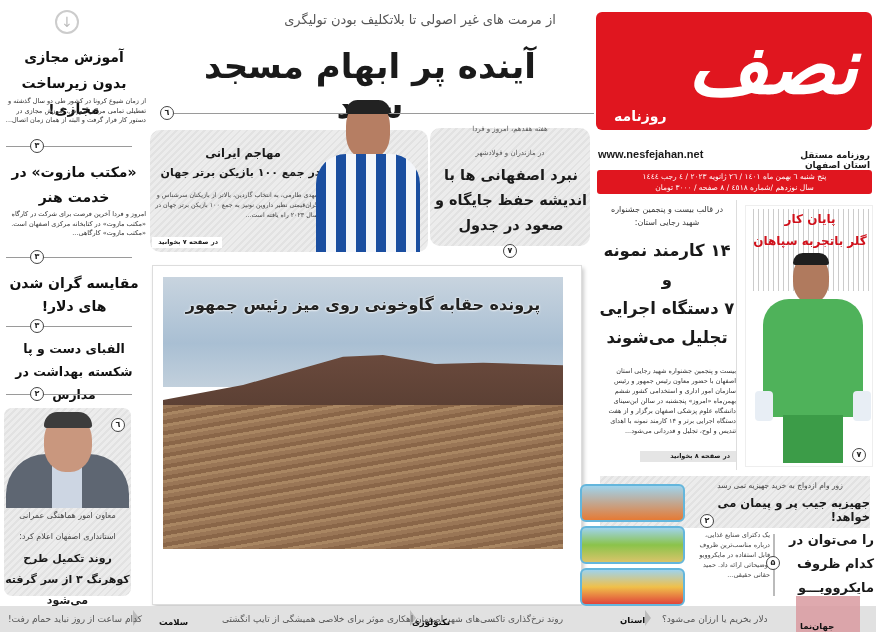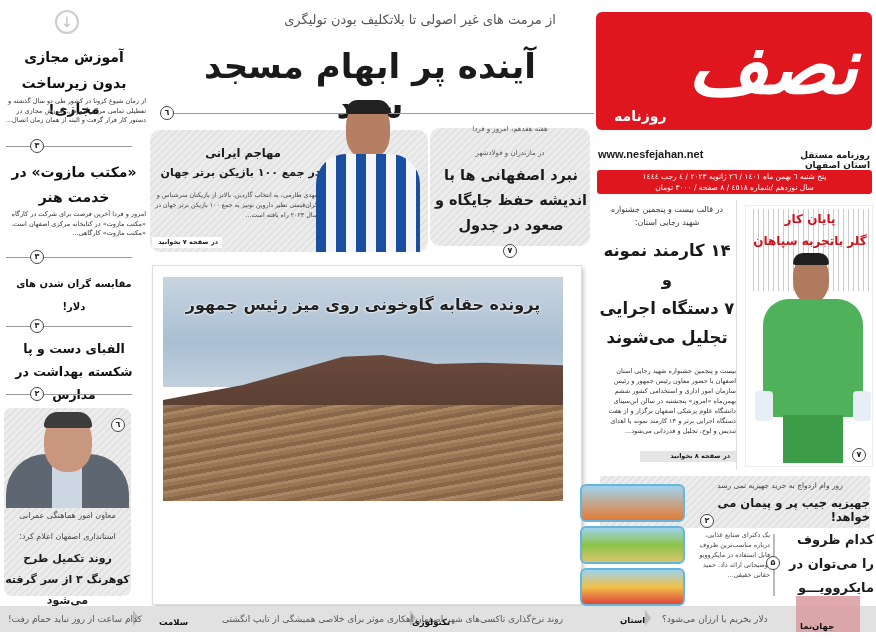--- a/index.html
+++ b/index.html
@@ -31,21 +31,21 @@
   .lc-title { position: absolute; left: 6px; width: 136px; text-align: center; font-weight: bold; color: #111; }
   .lc-body { position: absolute; left: 4px; width: 142px; font-size: 6.5px; color: #333; line-height: 9.5px; text-align: right; }
 
   
   #taremi-box { left: 150px; top: 130px; width: 278px; height: 122px; border-radius: 10px; }
   #taremi-photo { left: 312px; top: 100px; width: 110px; height: 152px; }
   #mission { left: 430px; top: 128px; width: 160px; height: 118px; border-radius: 10px; }
 
   
   #photo-frame { left: 152px; top: 265px; width: 430px; height: 340px; background: #fff; border: 1px solid #ddd; box-shadow: 2px 3px 4px #ccc; }
-  #photo { left: 163px; top: 277px; width: 400px; height: 224px; overflow: hidden; }
+  #photo { left: 163px; top: 277px; width: 400px; height: 272px; overflow: hidden; }
   #photo .sky { position: absolute; left: 0; top: 0; right: 0; height: 110px; background: linear-gradient(180deg, #c8d4df 0%, #a9bfd3 60%, #c2d0dc 100%); }
   #photo .mount { position: absolute; left: 0; right: 0; top: 75px; height: 60px; background: linear-gradient(180deg, #6b4a3d, #5a3f33); clip-path: polygon(0 80%, 20% 55%, 45% 8%, 55% 5%, 68% 20%, 80% 18%, 100% 22%, 100% 100%, 0 100%); }
   #photo .ground { position: absolute; left: 0; right: 0; top: 128px; bottom: 0; background: repeating-linear-gradient(170deg, #9a7656 0 4px, #8a6648 4px 8px, #a98662 8px 11px); }
   #photo-caption { position: absolute; left: 0; right: 0; top: 18px; text-align: center; font-size: 16px; font-weight: bold; color: #222; text-shadow: 0 0 3px #fff, 0 0 2px #fff; }
 
   
   #kar-kicker { left: 598px; top: 203px; width: 138px; font-size: 8px; color: #333; text-align: center; line-height: 13px; }
   #kar-title { left: 596px; top: 236px; width: 142px; font-size: 16.5px; font-weight: bold; text-align: center; line-height: 29px; }
   #kar-body { left: 596px; top: 366px; width: 140px; font-size: 6.5px; color: #333; line-height: 10px; text-align: right; }
   #keeper-box { left: 745px; top: 205px; width: 128px; height: 262px; }
@@ -88,21 +88,21 @@
 <div class="lc-title" style="top:44px; font-size:14px; line-height:26px;">آموزش مجازی بدون زیرساخت مجازی!</div>
 <div class="lc-body" style="top:97px;">از زمان شیوع کرونا در کشور طی دو سال گذشته و تعطیلی تمامی مراکز آموزش، آموزش مجازی در دستور کار قرار گرفت و البته از همان زمان اتصال...</div>
 <div class="hr" style="left:6px; top:146px; width:126px;"></div>
 <div class="num-badge" style="left:30px; top:139px;">٣</div>
 
 <div class="lc-title" style="top:160px; font-size:14px; line-height:25px;">«مکتب مازوت» در خدمت هنر</div>
 <div class="lc-body" style="top:210px;">امروز و فردا آخرین فرصت برای شرکت در کارگاه «مکتب مازوت» در کتابخانه مرکزی اصفهان است. «مکتب مازوت» کارگاهی...</div>
 <div class="hr" style="left:6px; top:257px; width:126px;"></div>
 <div class="num-badge" style="left:30px; top:250px;">٣</div>
 
-<div class="lc-title" style="top:272px; font-size:10px; line-height:23px;">مقایسه گران شدن های دلار!</div>
+<div class="lc-title" style="top:272px; font-size:14px; line-height:23px;">مقایسه گران شدن های دلار!</div>
 <div class="hr" style="left:6px; top:326px; width:126px;"></div>
 <div class="num-badge" style="left:30px; top:319px;">٣</div>
 
 <div class="lc-title" style="top:337px; font-size:12.5px; line-height:23px;">الفبای دست و پا شکسته بهداشت در مدارس</div>
 <div class="hr" style="left:6px; top:394px; width:126px;"></div>
 <div class="num-badge" style="left:30px; top:387px;">٢</div>
 
 <div class="abs hatch" style="left:4px; top:408px; width:127px; height:188px; border-radius:8px;"></div>
 <div class="abs" style="left:6px; top:408px; width:123px; height:100px; overflow:hidden;">
   <div class="abs" style="left:0; bottom:0; width:123px; height:54px; background:#5e6672; border-radius:40px 40px 0 0;"></div>
@@ -177,22 +177,22 @@
 
 <div id="containers" class="abs">
   <div class="abs" style="left:2px; top:0; width:105px; height:38px; background:linear-gradient(180deg,#9fd3ec,#e67a34); border:2px solid #64b6dc; border-radius:6px;"></div>
   <div class="abs" style="left:2px; top:42px; width:105px; height:38px; background:linear-gradient(180deg,#9fd3ec,#8bc34a 50%,#d9c46a); border:2px solid #64b6dc; border-radius:6px;"></div>
   <div class="abs" style="left:2px; top:84px; width:105px; height:38px; background:linear-gradient(180deg,#9fd3ec,#f0c04a 50%,#e0453a); border:2px solid #64b6dc; border-radius:6px;"></div>
 </div>
 <div class="abs" style="left:690px; top:530px; width:80px; font-size:6.5px; color:#444; line-height:10px; text-align:right;">یک دکترای صنایع غذایی، درباره مناسب‌ترین ظروف قابل استفاده در مایکروویو توضیحاتی ارائه داد. حمید حقانی حقیقی...</div>
 <div class="abs" style="left:773px; top:534px; width:2px; height:62px; background:#bbb;"></div>
 <div class="num-badge" style="left:766px; top:556px;">۵</div>
 <div class="abs b" style="left:776px; top:528px; width:98px; font-size:13px; line-height:24px; text-align:right;">
+  <div>را می‌توان در</div>
   <div>کدام ظروف</div>
-  <div>را می‌توان در</div>
   <div>مایکروویـــو قرار داد</div>
 </div>
 
 <div id="ticker" class="abs">
 
   <div class="abs" style="left:796px; top:-10px; width:64px; height:36px; background:#d99aa0; opacity:0.85;"></div>
   <div class="tick-label" style="left:800px; top:8px;">جهان‌نما</div>
   <div class="tick-item" style="left:662px;">دلار بخریم یا ارزان می‌شود؟</div>
 
   <div class="tick-label" style="left:620px;">استان</div>

